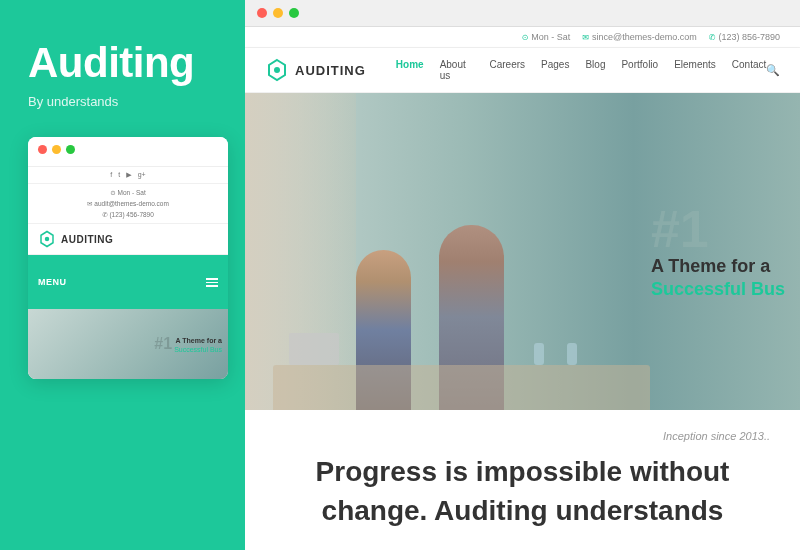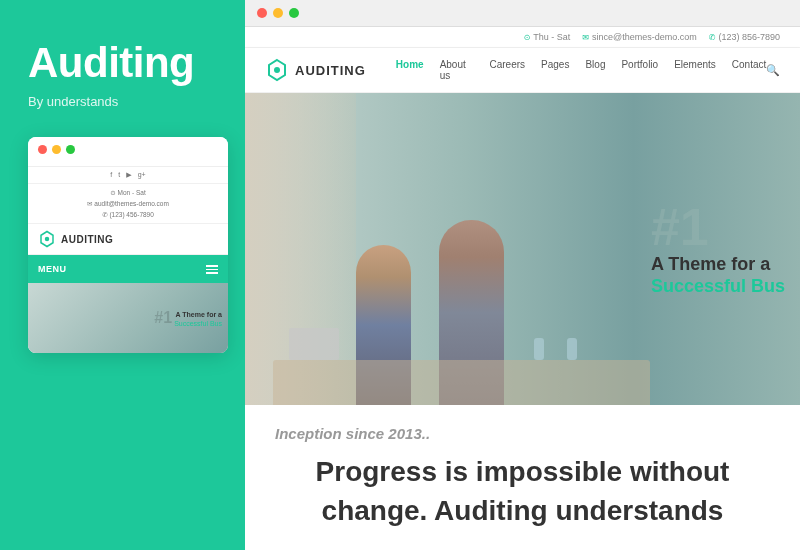--- a/index.html
+++ b/index.html
@@ -100,21 +100,21 @@
       font-size: 10px;
       font-weight: 700;
       color: #333;
       letter-spacing: 0.5px;
     }
     .mobile-menu-bar {
       background: #1dc89a;
       display: flex;
       align-items: center;
       justify-content: space-between;
-      padding: 9px 10px;
+      padding: 22px 10px;
     }
     .mobile-menu-label {
       font-size: 9px;
       color: #fff;
       font-weight: 600;
       letter-spacing: 0.5px;
     }
     .mobile-menu-icon {
       display: flex;
       flex-direction: column;
@@ -295,26 +295,25 @@
       font-weight: 700;
     }
 
     
     .site-below-hero {
       background: #fff;
       padding: 20px 30px;
       flex-shrink: 0;
     }
     .site-inception {
-      text-align: left;
-      font-size: 15px;
+      text-align: right;
+      font-size: 11px;
       color: #999;
       font-style: italic;
       margin-bottom: 10px;
-      font-weight: bold;
     }
     .site-headline {
       text-align: center;
       font-size: 28px;
       font-weight: 700;
       color: #333;
       line-height: 1.4;
     }
 
     
@@ -401,21 +400,21 @@
     <div class="browser-tl btl-red"></div>
     <div class="browser-tl btl-yellow"></div>
     <div class="browser-tl btl-green"></div>
   </div>
 
   <div class="website-preview">
 
     <div class="site-topbar">
       <div class="site-topbar-item">
         <span class="site-topbar-icon">⊙</span>
-        <span>Thu - Sat</span>
+        <span>Mon - Sat</span>
       </div>
       <div class="site-topbar-item">
         <span class="site-topbar-icon">✉</span>
         <span>since@themes-demo.com</span>
       </div>
       <div class="site-topbar-item">
         <span class="site-topbar-icon">✆</span>
         <span>(123) 856-7890</span>
       </div>
     </div>

